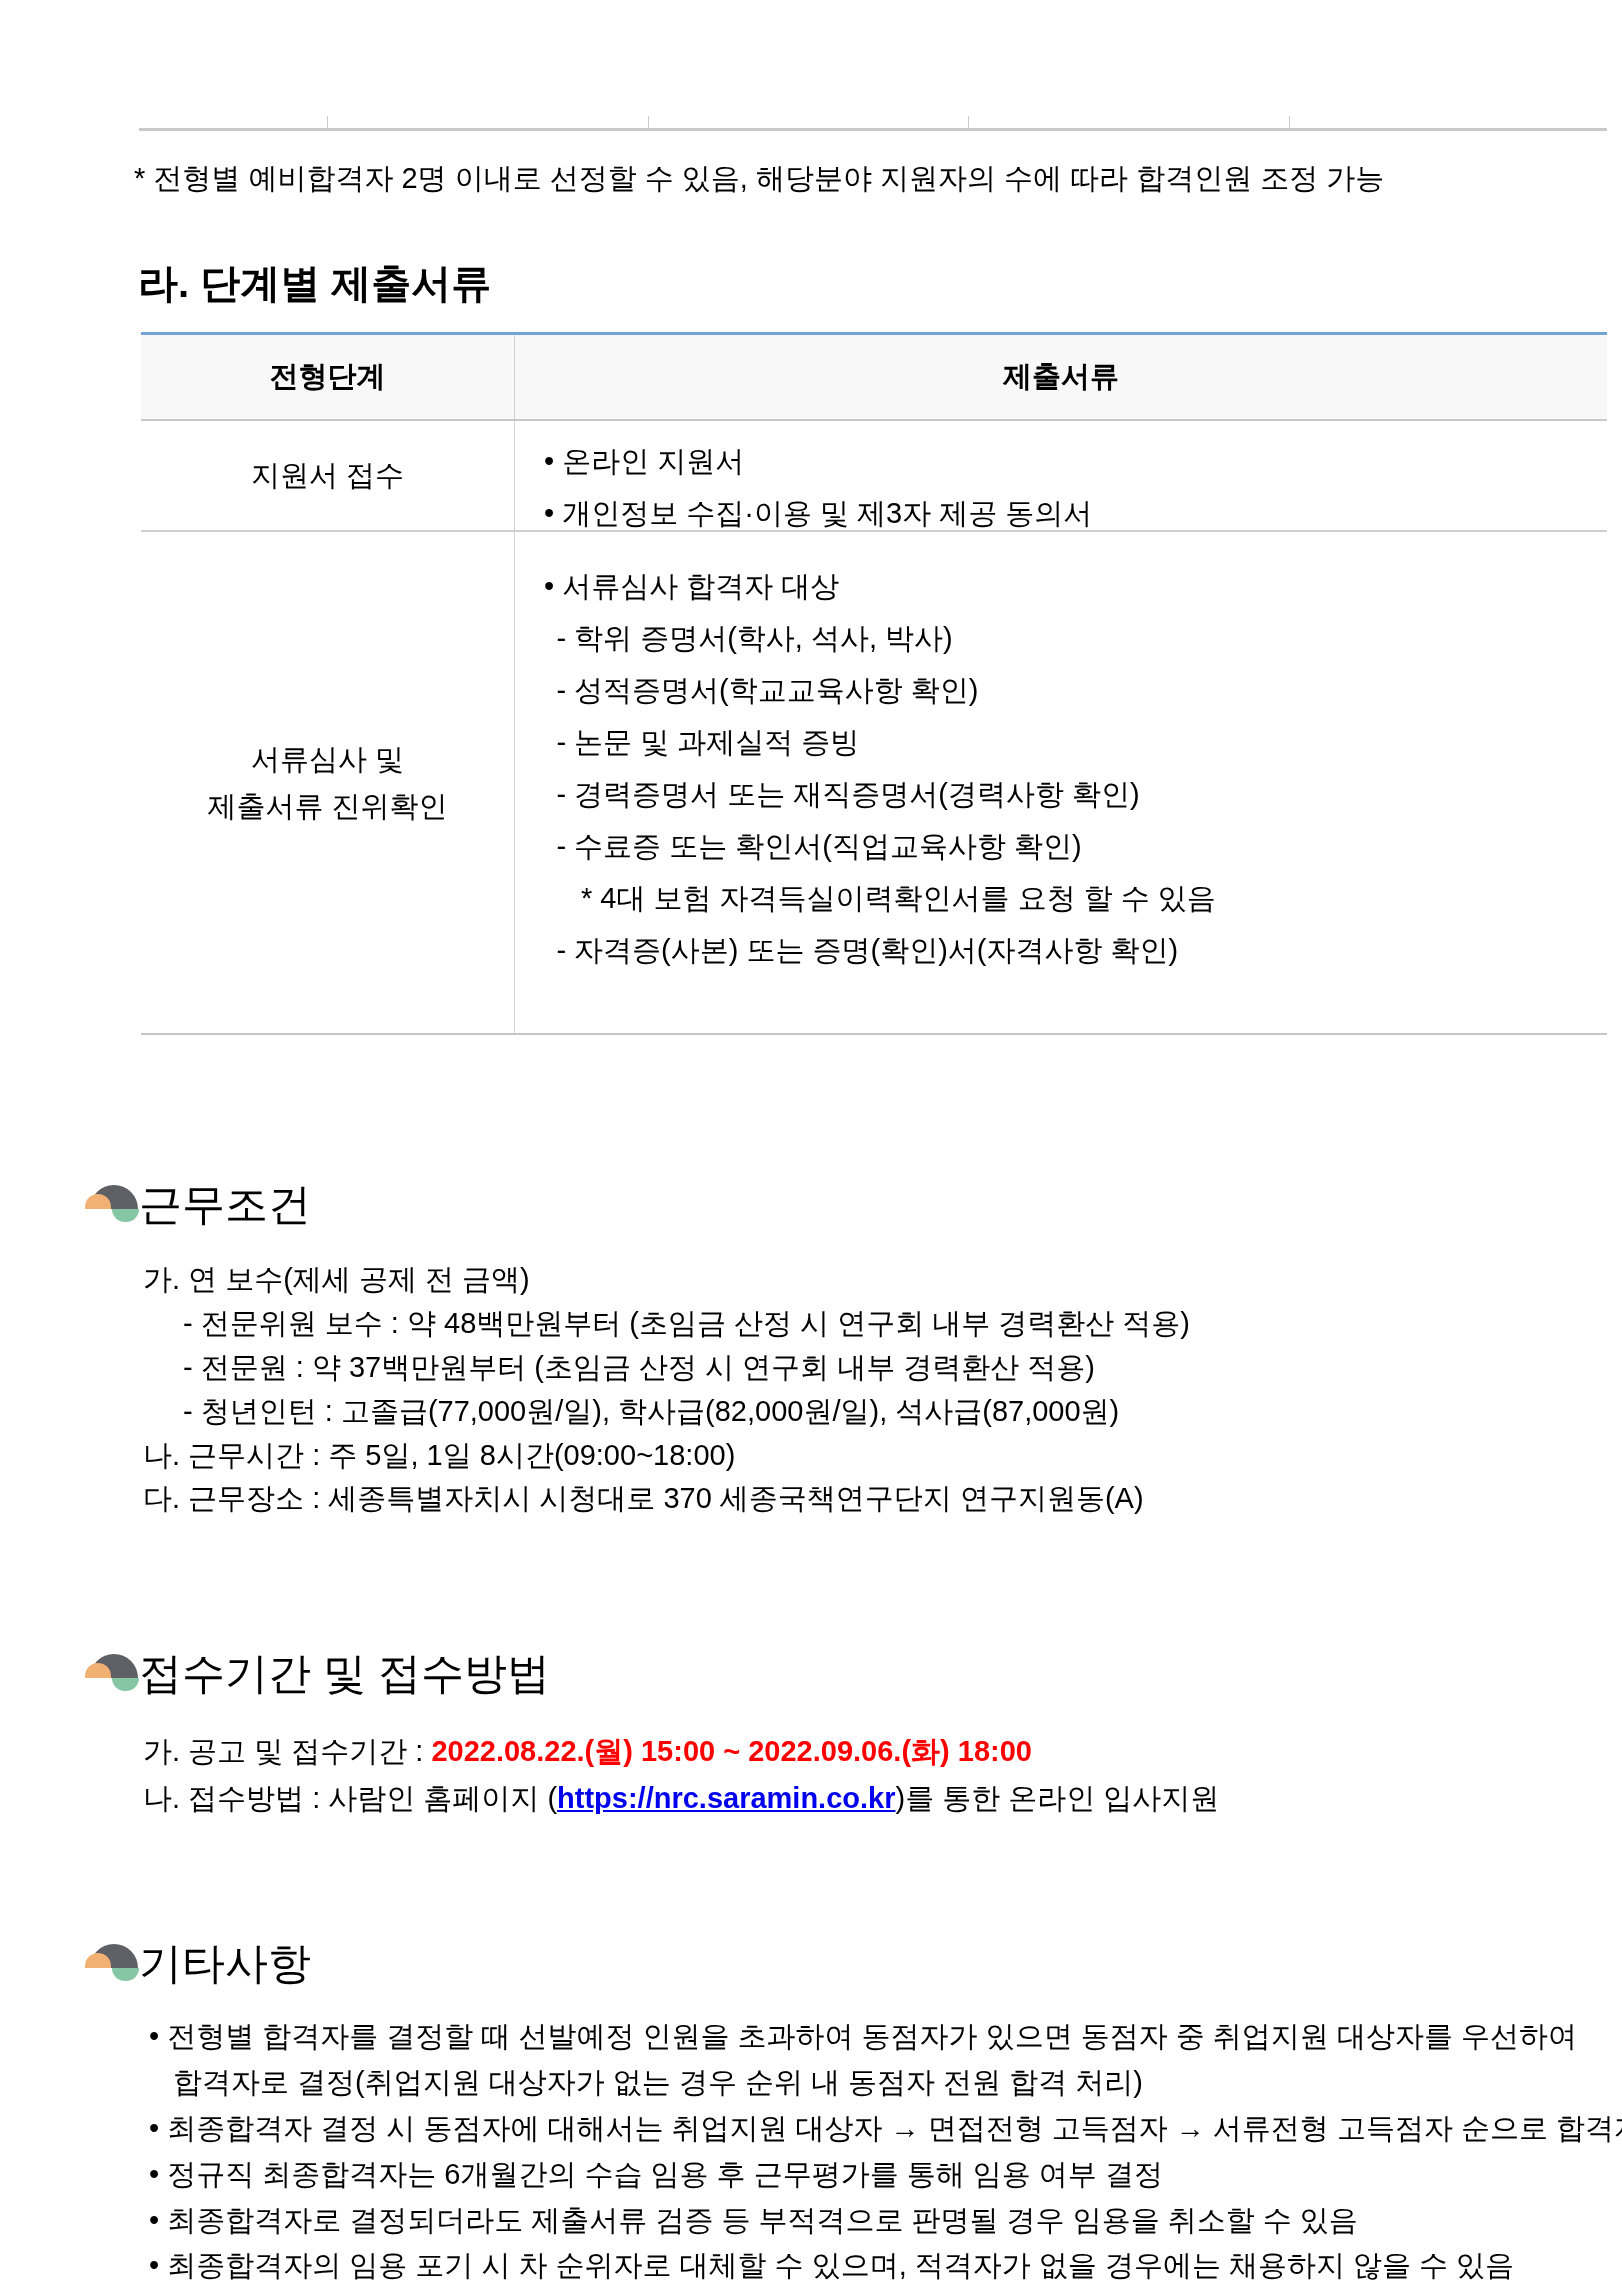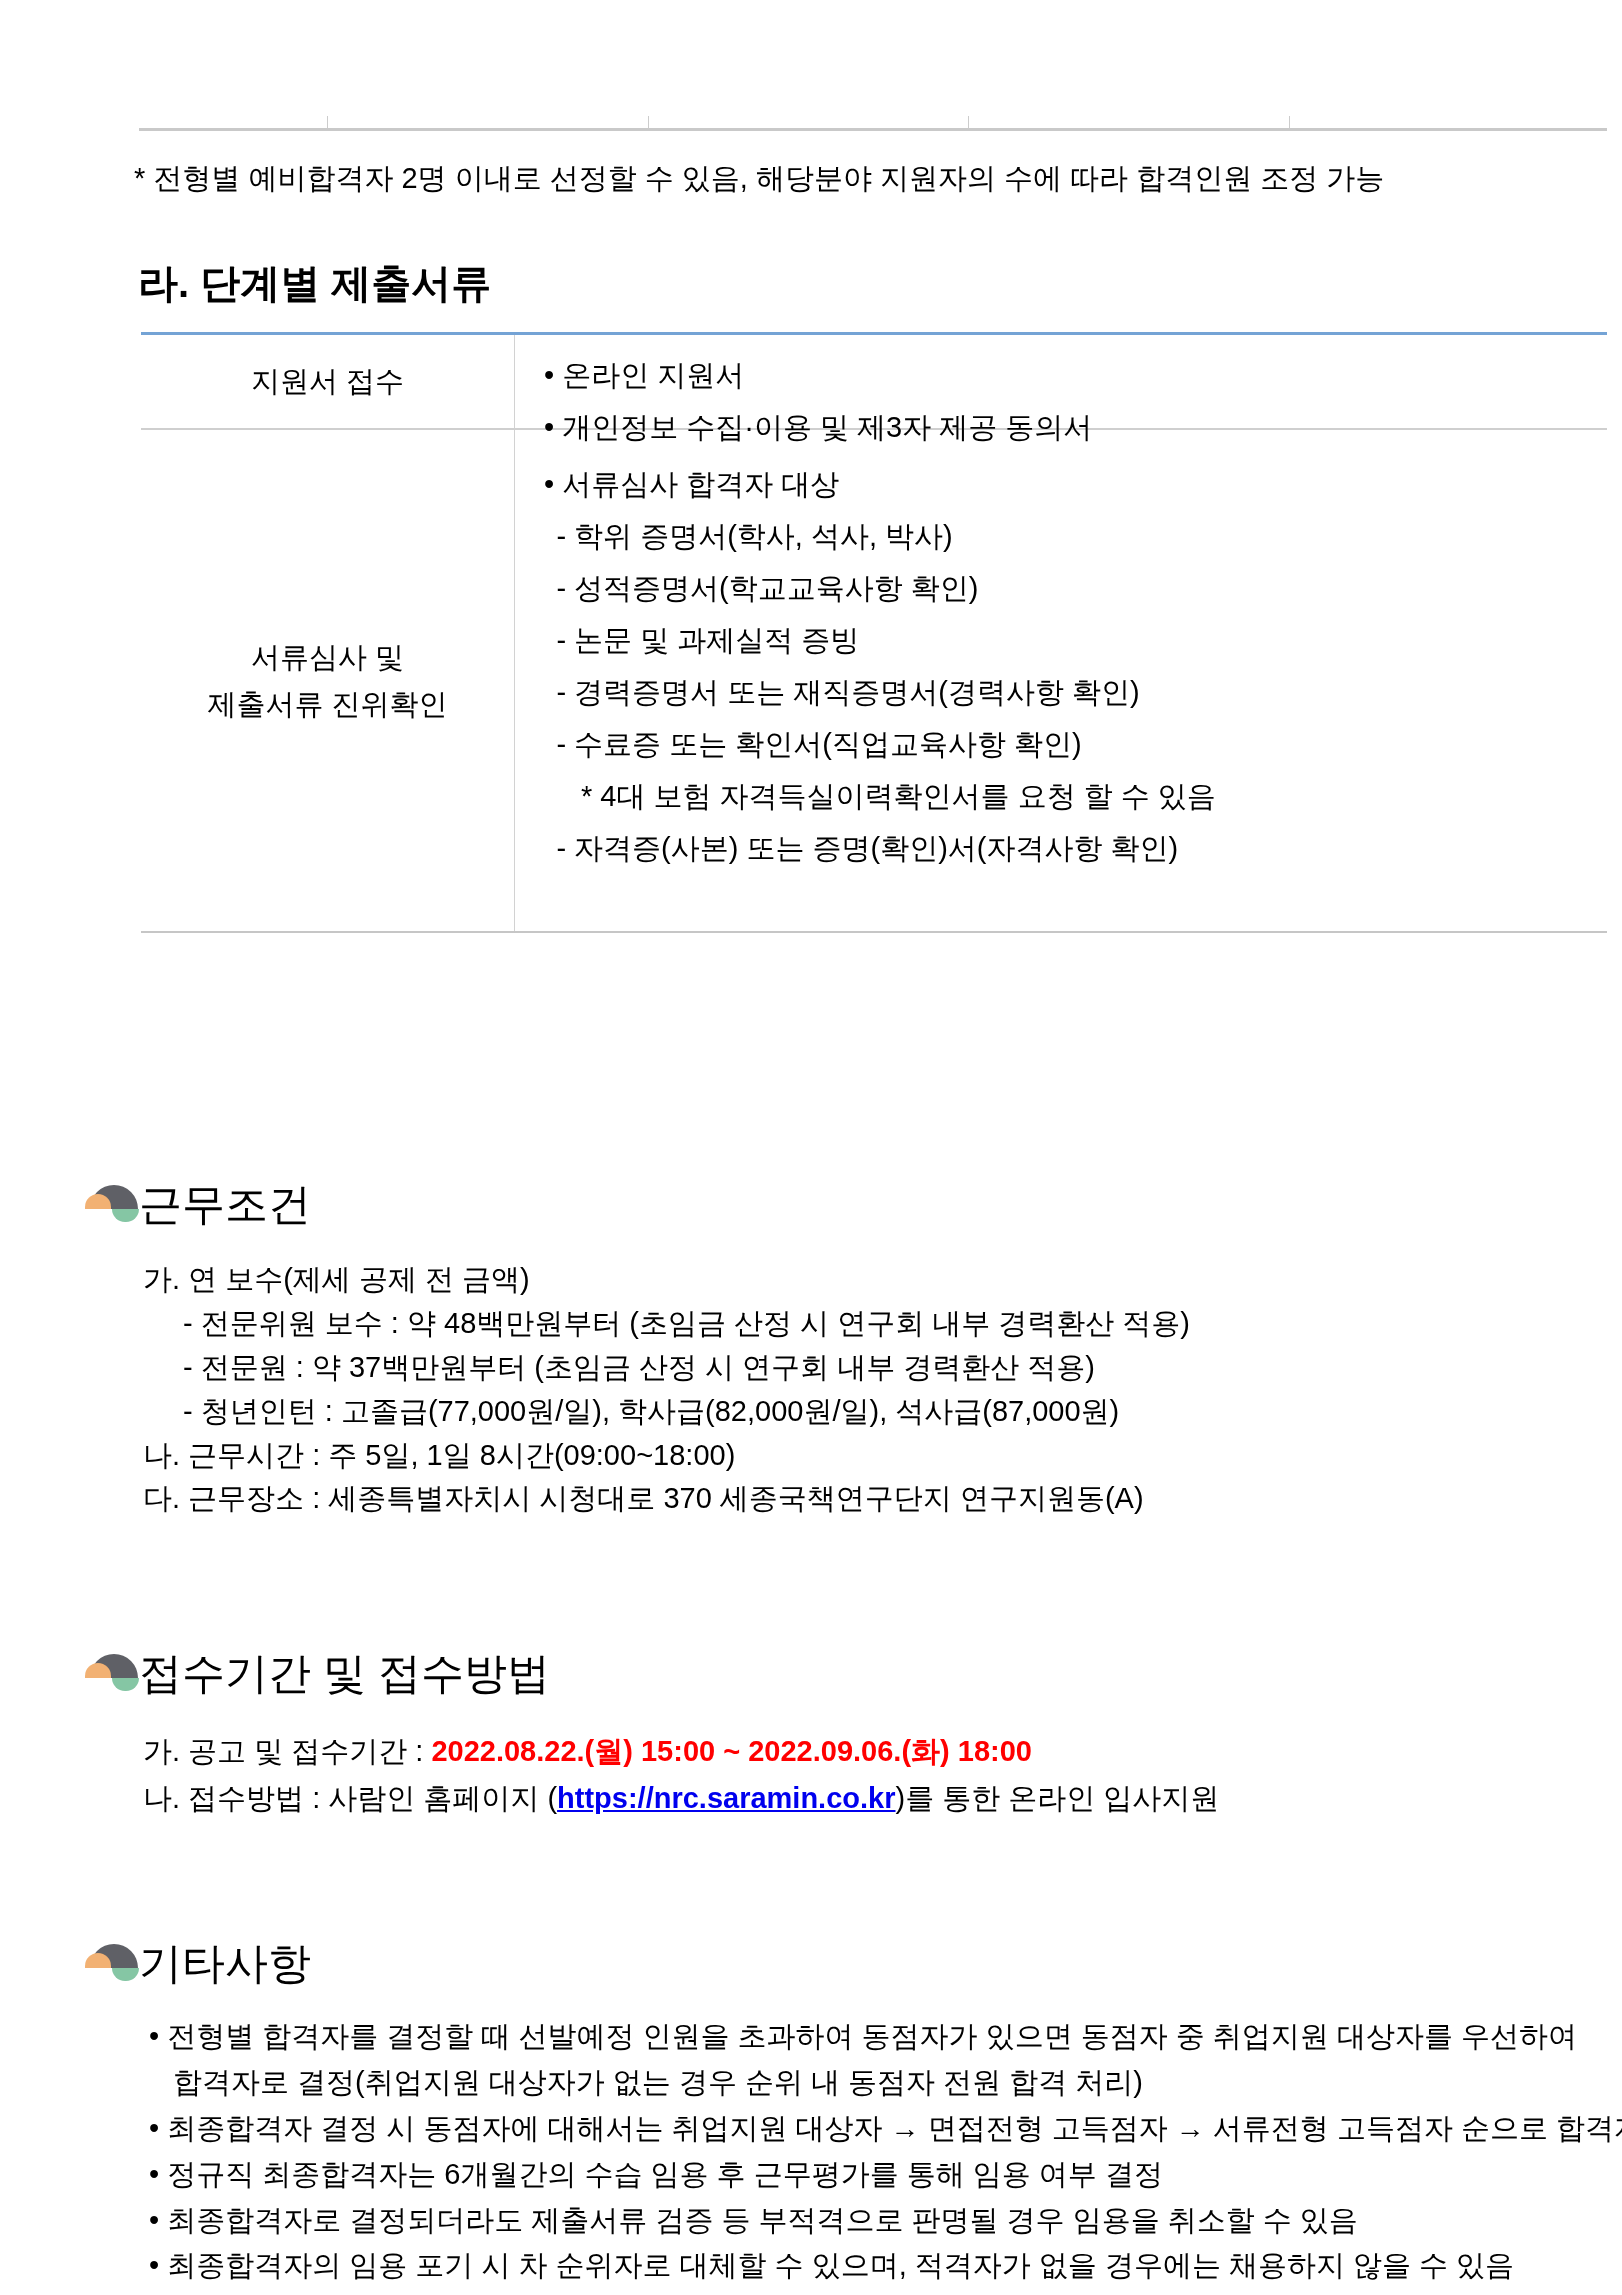--- a/index.html
+++ b/index.html
@@ -23,21 +23,21 @@
   .section-d-title { position:absolute; font-size:40px; line-height:35px; font-weight:700; white-space:nowrap; }
 
   
   .tbl {
     position:absolute; left:141px; top:332px; width:1466px;
     border-top:3.9px solid #74a3d5;
     border-bottom:2.6px solid #c6c6c6;
   }
   .tr { display:flex; width:100%; }
   .tr-head { height:86px; background:#f8f8f8; border-bottom:2px solid #c8c8c8; }
-  .tr-1 { height:95px; border-bottom:2px solid #cfcfcf; }
+  .tr-1 { height:111px; border-bottom:2px solid #cfcfcf; }
   .tr-2 { height:501px; }
   .cell-stage {
     width:374px; flex:0 0 374px;
     border-right:1.3px solid #d2d2d2;
     display:flex; flex-direction:column; align-items:center; justify-content:center;
     text-align:center;
   }
   .cell-docs { flex:1 1 auto; }
   .th-text { font-size:29px; font-weight:700; }
   .cell-head-docs { display:flex; align-items:center; justify-content:center; }
@@ -70,20 +70,28 @@
     <div class="frag-stub" style="left:968px"></div>
     <div class="frag-stub" style="left:1289px"></div>
     <div class="frag-hline"></div>
   </div>
 
   <div class="line" style="left:134px; top:161px;">* 전형별 예비합격자 2명 이내로 선정할 수 있음, 해당분야 지원자의 수에 따라 합격인원 조정 가능</div>
 
   <div class="section-d-title" style="left:138px; top:266px;">라. 단계별 제출서류</div>
 
   <div class="tbl">
+    <div class="tr tr-head">
+      <div class="cell-stage">
+        <span class="th-text">전형단계</span>
+      </div>
+      <div class="cell-docs cell-head-docs">
+        <span class="th-text">제출서류</span>
+      </div>
+    </div>
     <div class="tr tr-1">
       <div class="cell-stage">
         <span class="stage-line">지원서 접수</span>
       </div>
       <div class="cell-docs">
         <div class="docs-list-1">
           <div class="doc-line">• 온라인 지원서</div>
           <div class="doc-line">• 개인정보 수집·이용 및 제3자 제공 동의서</div>
         </div>
       </div>

